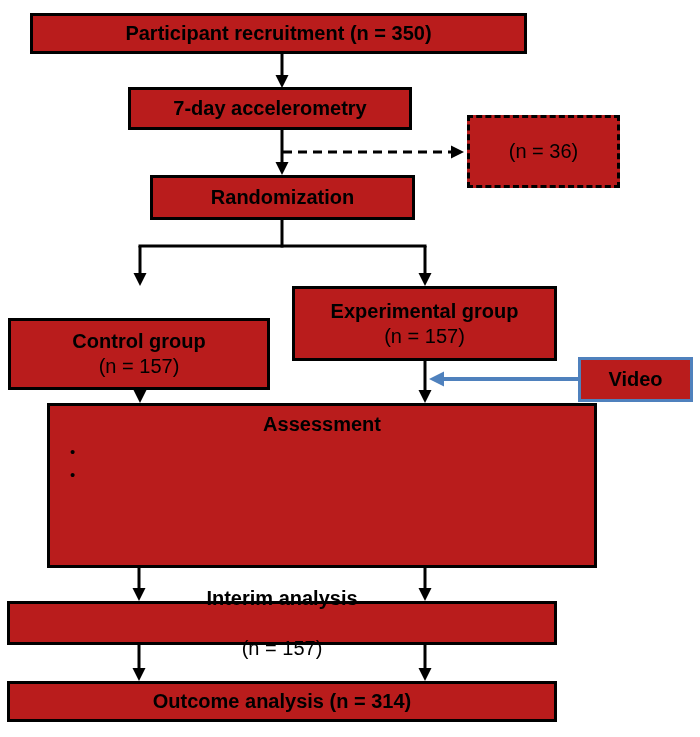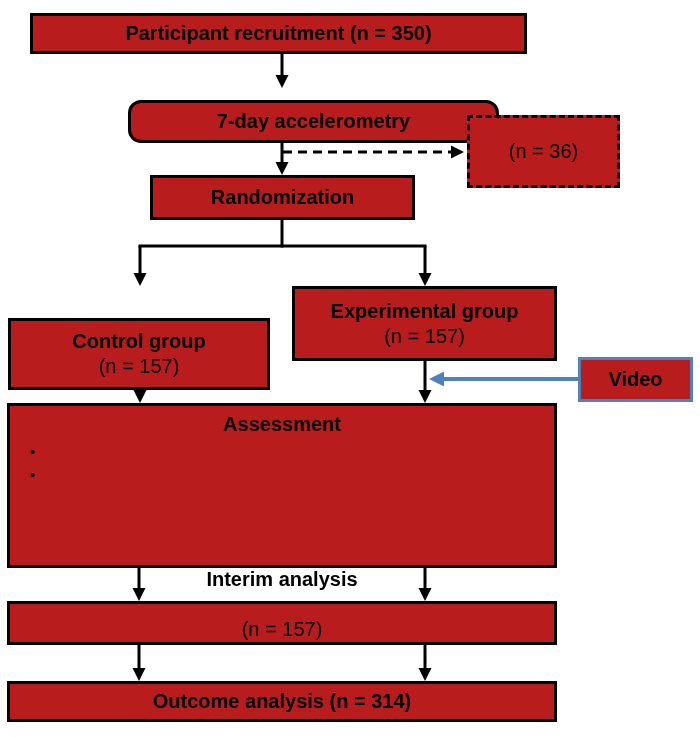--- a/index.html
+++ b/index.html
@@ -21,33 +21,33 @@
     box-sizing:border-box;
     border:3px solid var(--ink);
     background:#b91c1c;
     display:flex; flex-direction:column;
     align-items:center; justify-content:center;
     text-align:center;
     line-height:1.25;
   }
   .bold { font-weight:700; }
   .fs20 { font-size:20px; }
-  .fs19 { font-size:19px; }
+  .fs19 { font-size:19px;margin-left:40px; }
 
   #recruitment   { left:30px;  top:13px;  width:497px; height:41px; }
-  #accelerometry { left:128px; top:100px;  width:371px; height:43px;border-radius:13px; }
+  #accelerometry { left:128px; top:87px;  width:284px; height:43px; }
   #dropout       { left:467px; top:115px; width:153px; height:73px; border-style:dashed; }
   #randomization { left:150px; top:175px; width:265px; height:45px; }
   #control       { left:8px;   top:286px; width:262px; height:72px;margin-top:32px; }
   #experimental  { left:292px; top:286px; width:265px; height:75px; }
   #video         { left:578px; top:357px; width:115px; height:45px; border-color:var(--accent); }
   #assessment    { left:7px;   top:403px; width:550px; height:165px;
                    justify-content:flex-start; padding-top:6px; }
   #interim       { left:7px;   top:601px; width:550px; height:44px;
-                   gap:0;justify-content:flex-end; }
+                   gap:0; }
   #outcome       { left:7px;   top:681px; width:550px; height:41px; }
 
   .bullets { width:100%; padding:2px 0 0 20px; box-sizing:border-box; }
   .bullet  { display:flex; text-align:left; font-weight:400; margin-top:2px; }
   .bullet .marker { width:28px; flex:0 0 28px; font-size:15px; padding-top:2px; }
   .bullet .btext  { max-width:445px; }
   .sub { font-weight:400; }
 </style>
 </head>
 <body>

